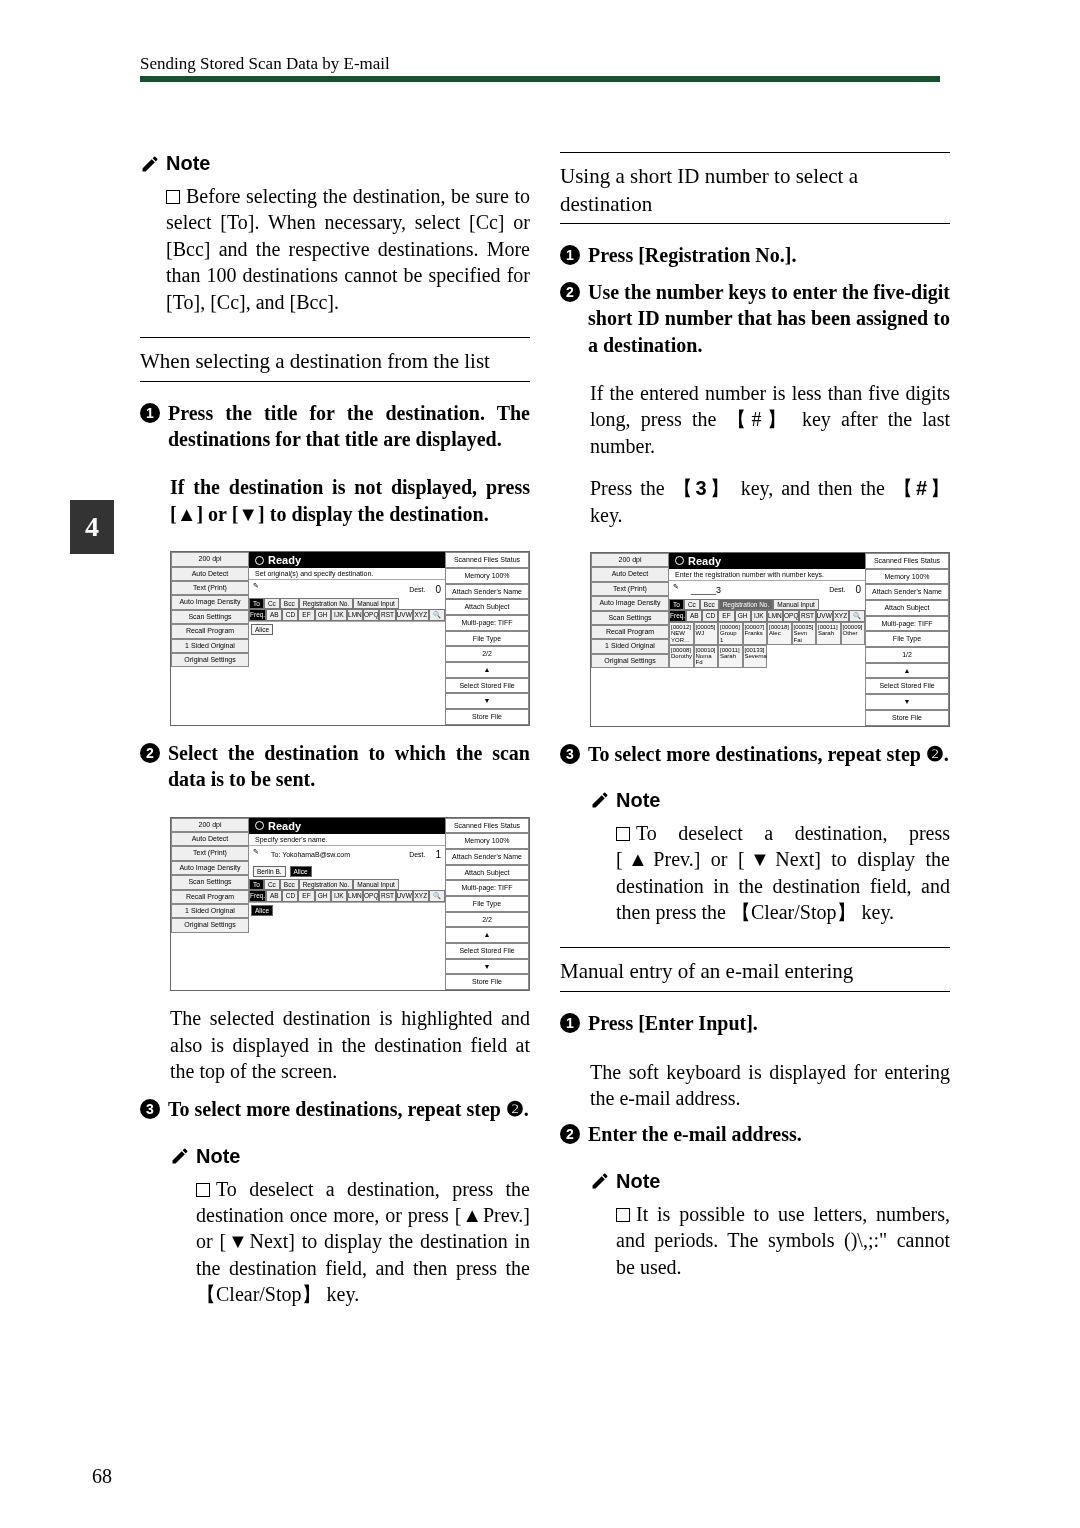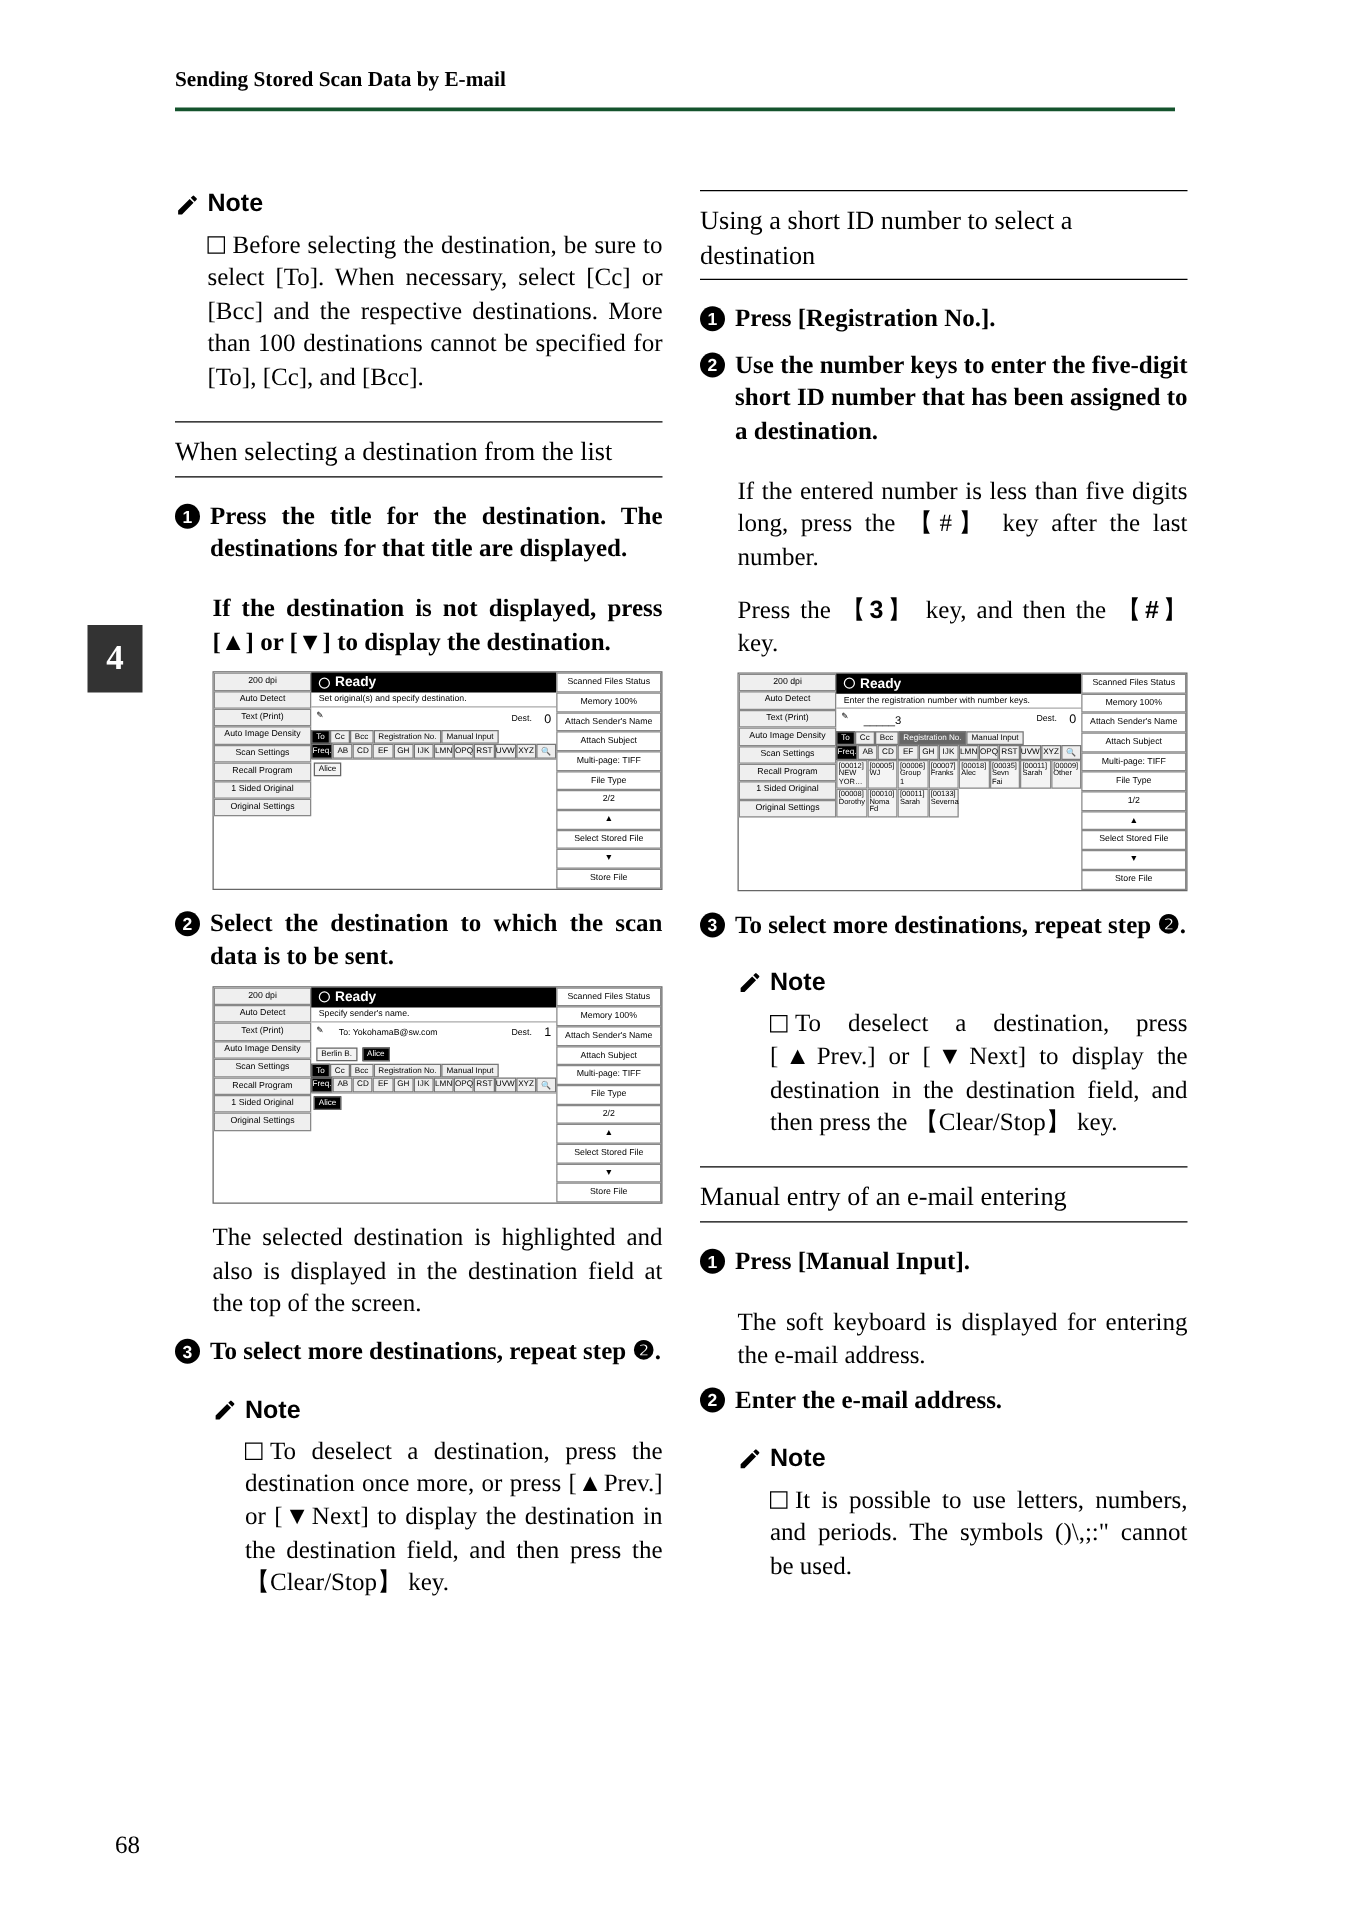--- a/index.html
+++ b/index.html
@@ -9,24 +9,23 @@
     width: 1080px;
     height: 1528px;
     position: relative;
     color: #000;
   }
   .running-head {
     position: absolute;
     left: 140px;
     top: 54px;
     font-size: 17px;
-    border-bottom: 3px solid #14532d;
+    border-bottom: 6px solid #14532d;
     width: 800px;
-    padding-bottom: 12px;
-    font-weight: bold;
+    padding-bottom: 2px;
   }
   .side-tab {
     position: absolute;
     left: 70px;
     top: 500px;
     width: 44px;
     height: 54px;
     background: #333;
     color: #fff;
     font-size: 28px;
@@ -103,21 +102,21 @@
   .substep { margin-left: 30px; margin-top: 22px; }
   .key-bracket {
     font-family: Arial, Helvetica, sans-serif;
     font-weight: bold;
   }
   .key-bracket::before { content: "【"; font-weight: normal; }
   .key-bracket::after { content: "】"; font-weight: normal; }
   .screenshot {
     width: 390px;
     height: auto;
-    margin-top: 10px;
+    margin-top: 24px;
     margin-bottom: 14px;
     border: 1px solid #666;
     font-family: Arial, Helvetica, sans-serif;
   }
   .shot-flex { display: flex; }
   .shot-left {
     width: 78px;
     display: flex;
     flex-direction: column;
     font-size: 7px;
@@ -539,21 +538,21 @@
     <span class="checkbox-sym"></span><span>To deselect a destination, press [▲Prev.] or [▼Next] to display the destination in the destination field, and then press the 【Clear/Stop】 key.</span>
   </div>
 
   <div class="rule-top subhead" style="margin-top:22px;">
     <span>Manual entry of an e-mail entering</span>
   </div>
   <div class="rule-bottom" style="height:6px;"></div>
 
   <div class="step">
     <span class="num-circle">1</span>
-    <div class="body-text">Press [Manual Input].</div>
+    <div class="body-text">Press [Enter Input].</div>
   </div>
   <div class="substep body-text" style="font-weight:normal;">The soft keyboard is displayed for entering the e-mail address.</div>
 
   <div class="step" style="margin-top:10px;">
     <span class="num-circle">2</span>
     <div class="body-text">Enter the e-mail address.</div>
   </div>
 
   <div class="substep">
     <div class="note-head">

